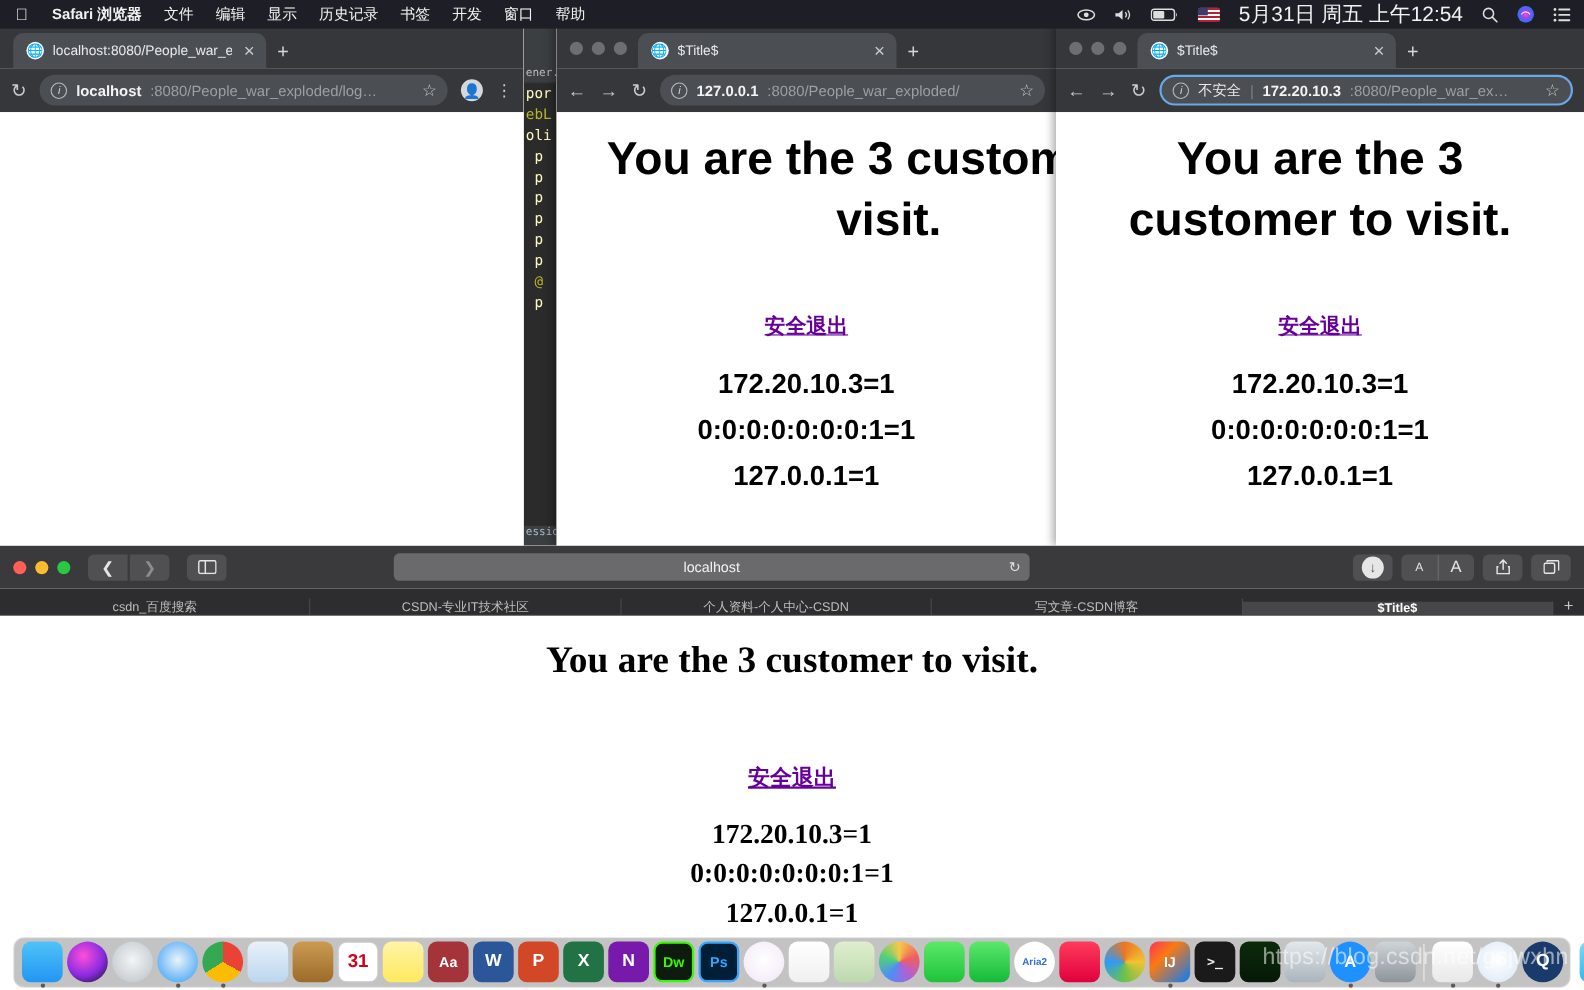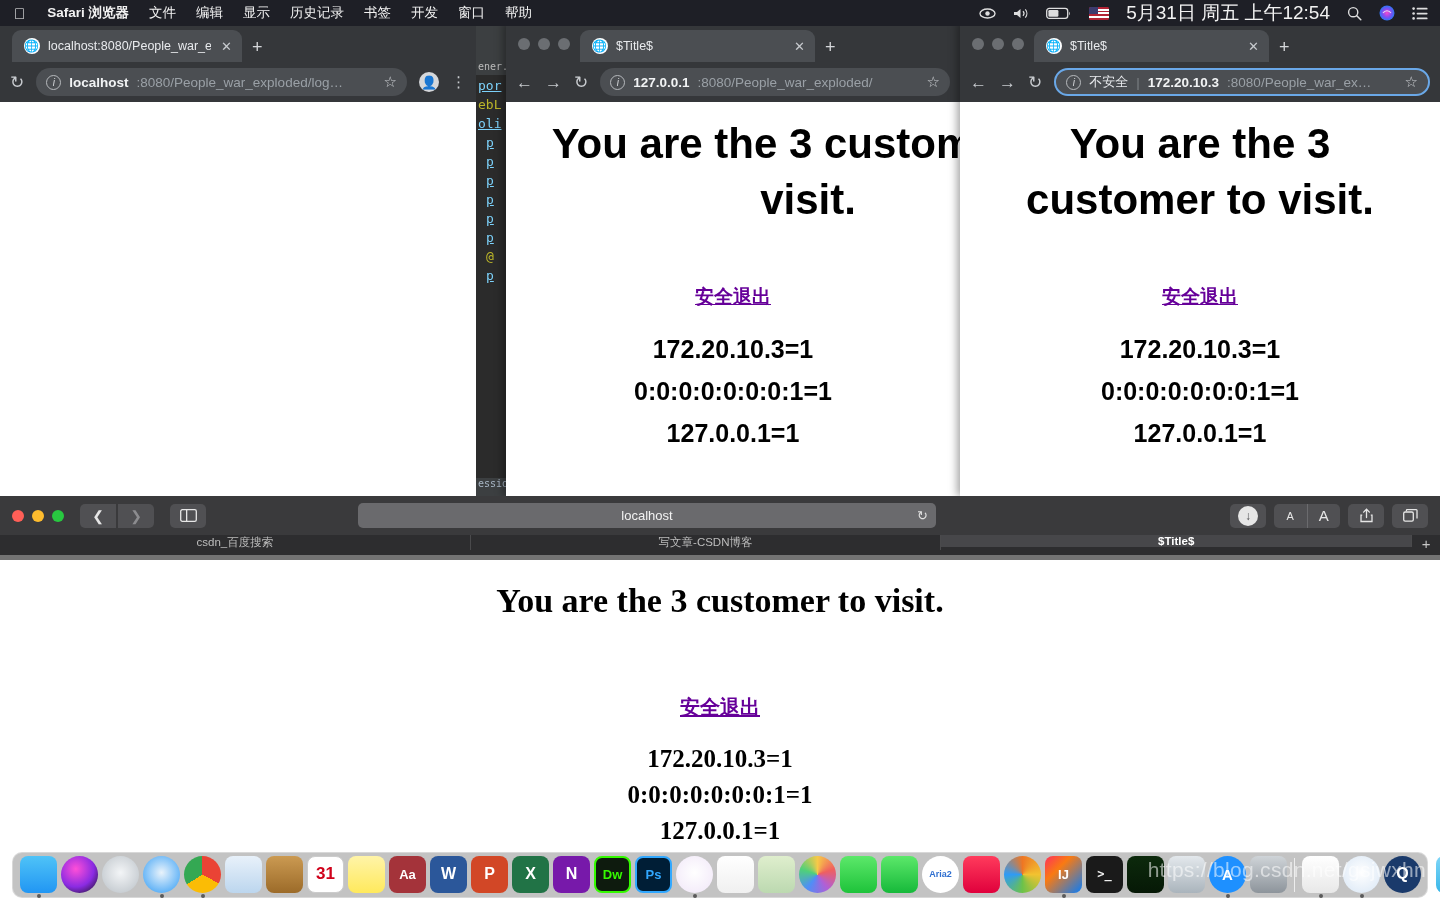--- a/index.html
+++ b/index.html
@@ -32,21 +32,21 @@
 
   
   .ide {
     position: absolute; left: 476px; top: 22px; width: 30px; height: 474px;
     background: #2b2b2b; z-index: 10; overflow: hidden;
     font-family: "DejaVu Sans Mono", monospace; font-size: 13px;
   }
   .ide .ide-tabbar { height: 54px; background:#3c3f41; border-bottom:1px solid #2b2b2b; position:relative; }
   .ide .ide-tabbar .tabname { position:absolute; bottom:3px; left:2px; color:#bbb; font-size:10px; white-space:nowrap; }
   .ide .codeline { white-space: nowrap; line-height: 19px; padding-left: 2px; }
-  .c-orange { color: #7dd3fc; text-decoration: underline; }
+  .c-orange { color: #fef9c3; }
   .c-green  { color: #bbb529; }
   .c-gray   { color: #a9b7c6; }
   .ide .ide-bottom { position:absolute; bottom:0; left:0; right:0; height:18px; background:#3c3f41; color:#a9b7c6; font-size:10px; padding-left:2px; }
 
   
   .chrome-win { position: absolute; background: #ffffff; overflow: hidden; }
   .chrome-tabstrip {
     height: 40px; background: #35373a; position: relative; display: flex; align-items: flex-end;
   }
   .traffic { display: flex; align-items: center; gap: 8px; padding: 0 10px 12px 12px; }
@@ -124,22 +124,22 @@
   .safari-addr {
     flex: 1; max-width: 578px; margin: 0 auto; height: 25px; background: #6a6a6d; border-radius: 5px;
     display: flex; align-items: center; justify-content: center; position: relative;
     color: #f2f2f2; font-size: 13px;
   }
   .safari-addr .reload { position: absolute; right: 8px; font-size: 13px; color: #e0e0e0; }
   .safari-right { display: flex; gap: 8px; align-items: center; margin-left: auto; }
   .dl-icon { width: 20px; height: 20px; border-radius: 50%; background: #e6e6e6; color: #505053;
     display:inline-flex;align-items:center;justify-content:center;font-size:12px; }
   .safari-tabbar {
-    height: 25px; background: #2d2d2f; display: flex; align-items: flex-start; color: #bdbdbd; font-size: 11.5px;
-    border-bottom: 5px solid #737373;
+    height: 25px; background: #2d2d2f; display: flex; align-items: flex-end; color: #bdbdbd; font-size: 11.5px;
+    border-bottom: 1px solid #737373;
   }
   .safari-tab {
     flex: 1; display: flex; align-items: center; justify-content: center;
     border-right: 1px solid #4a4a4c; white-space: nowrap; overflow: hidden;
   }
   .safari-tab.active { background: #47474a; color: #ffffff; font-weight: bold; }
   .safari-tab-plus { width: 28px; display: flex; align-items: center; justify-content: center; color: #c8c8c8; font-size: 15px; }
   .safari-page {
     background: #fff; height: 296px; text-align: center; overflow: hidden;
     font-family: "Liberation Serif", serif;
@@ -404,20 +404,22 @@
         <span class="sf-btn">
           <svg width="15" height="13" viewBox="0 0 15 13">
               <rect x="0.7" y="3" width="9.6" height="9.2" rx="1.4" fill="none" stroke="#e6e6e6" stroke-width="1.3"></rect>
               <path d="M3.4 2.2V1.4a.7.7 0 01.7-.7h9.2a.7.7 0 01.7.7v8.2" fill="none" stroke="#e6e6e6" stroke-width="1.3"></path>
             </svg>
         </span>
       </div>
     </div>
     <div class="safari-tabbar">
       <div class="safari-tab">csdn_百度搜索</div>
+      <div class="safari-tab">CSDN-专业IT技术社区</div>
+      <div class="safari-tab">个人资料-个人中心-CSDN</div>
       <div class="safari-tab">写文章-CSDN博客</div>
       <div class="safari-tab active">$Title$</div>
       <div class="safari-tab-plus">+</div>
     </div>
     <div class="safari-page">
       <div class="sf-h1">You are the 3 customer to visit.</div>
       <a class="sf-link">安全退出 </a>
       <div class="sf-iplist">
         <div>172.20.10.3=1</div>
         <div>0:0:0:0:0:0:0:1=1</div>

